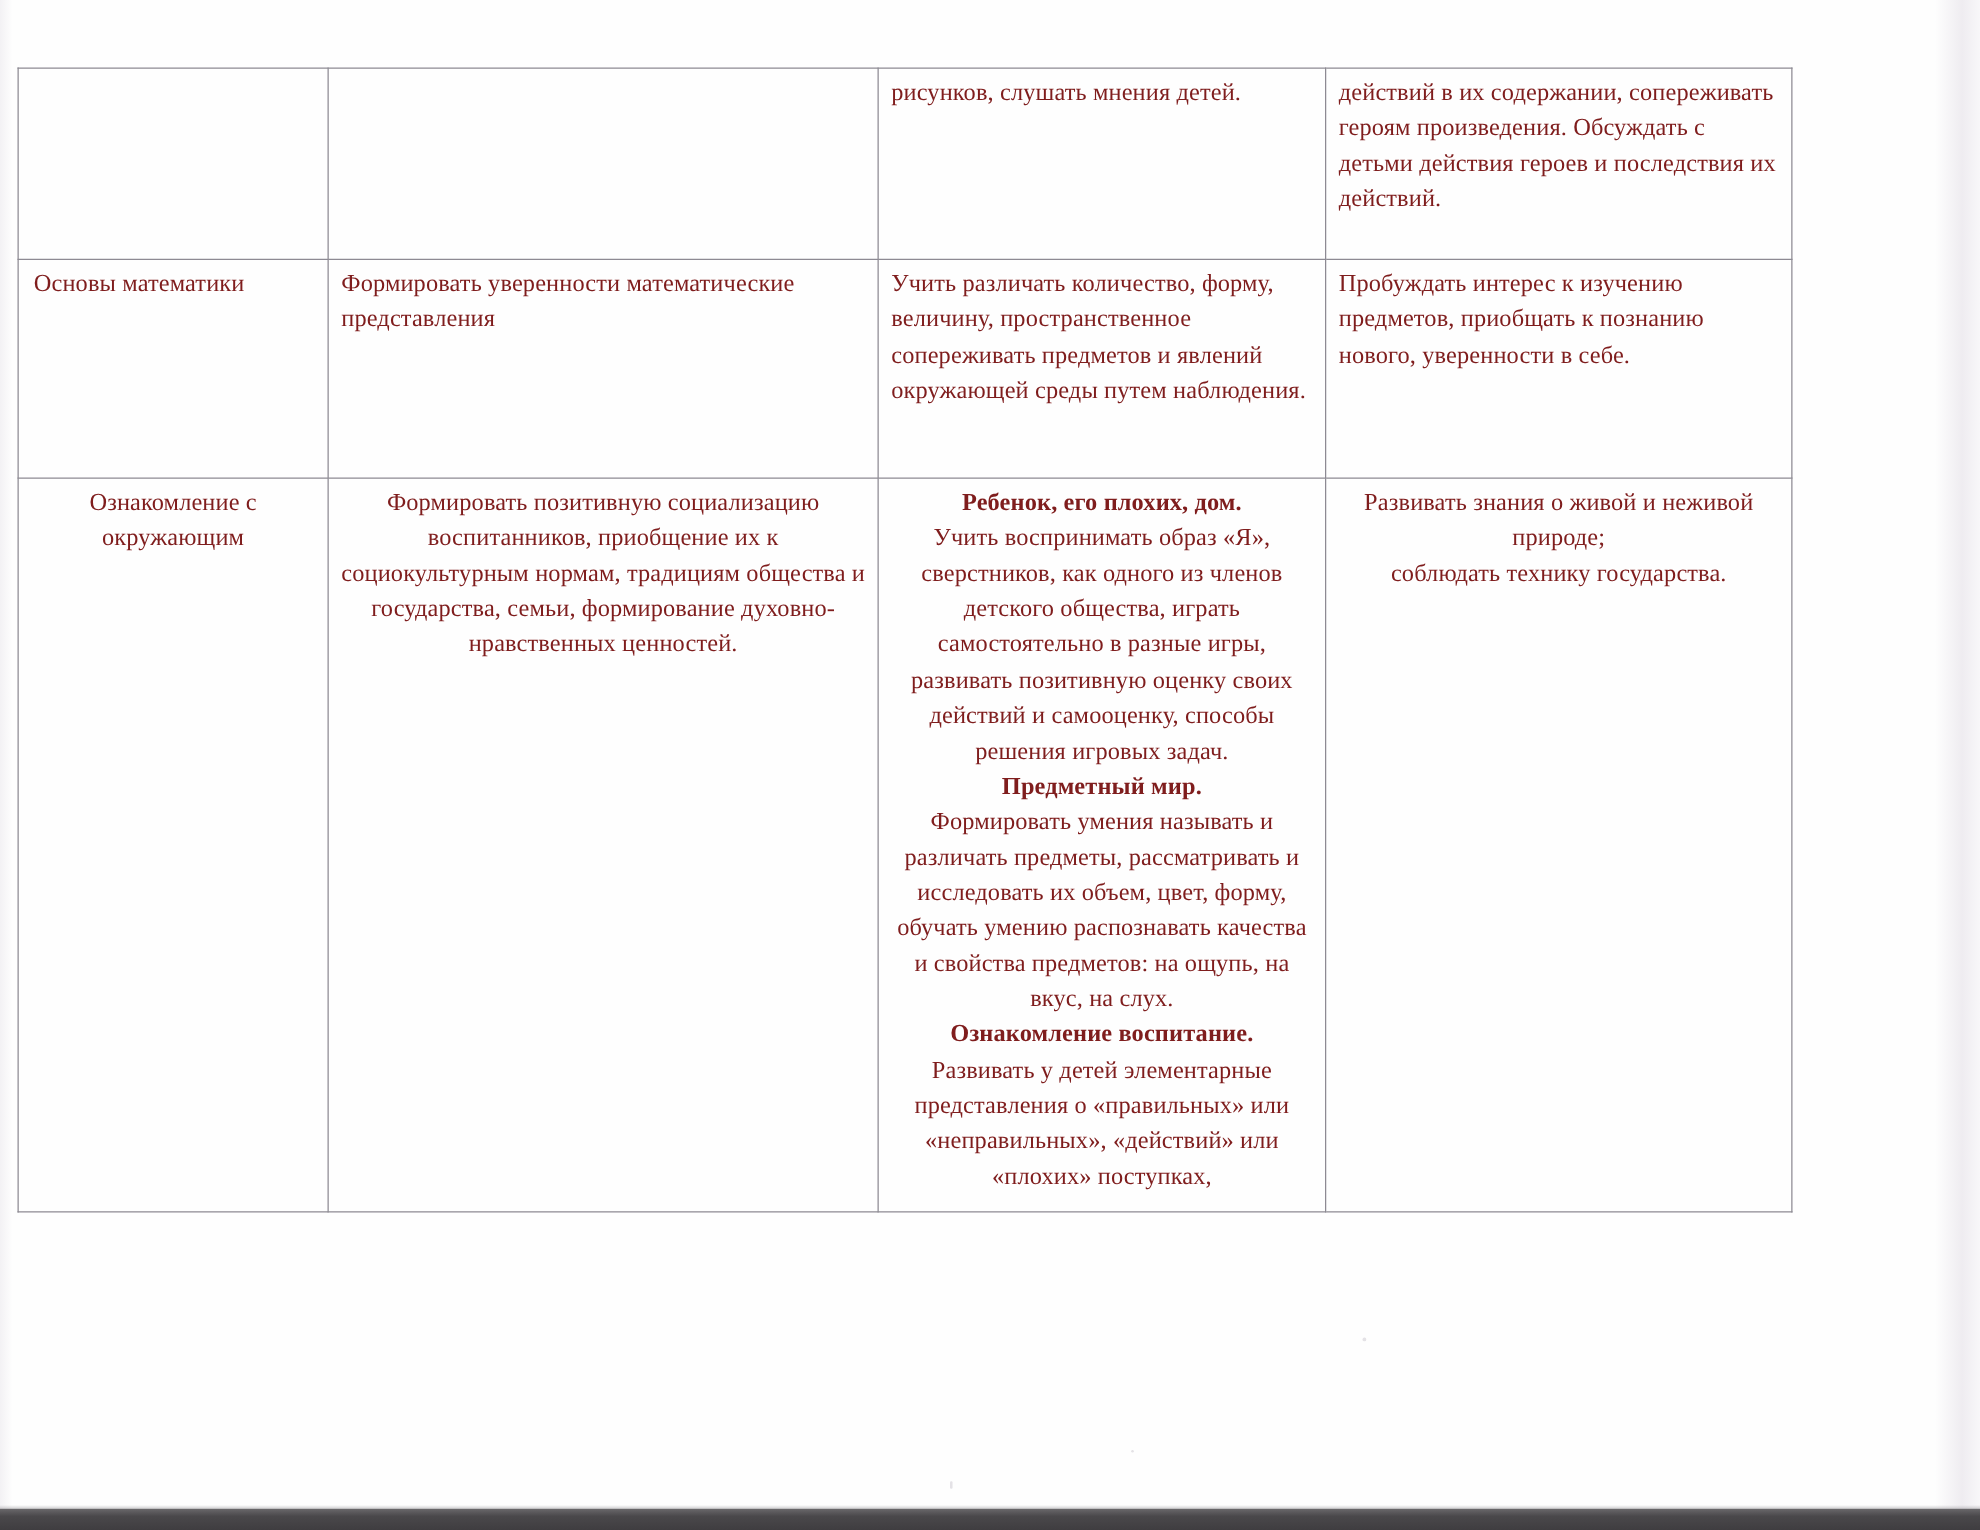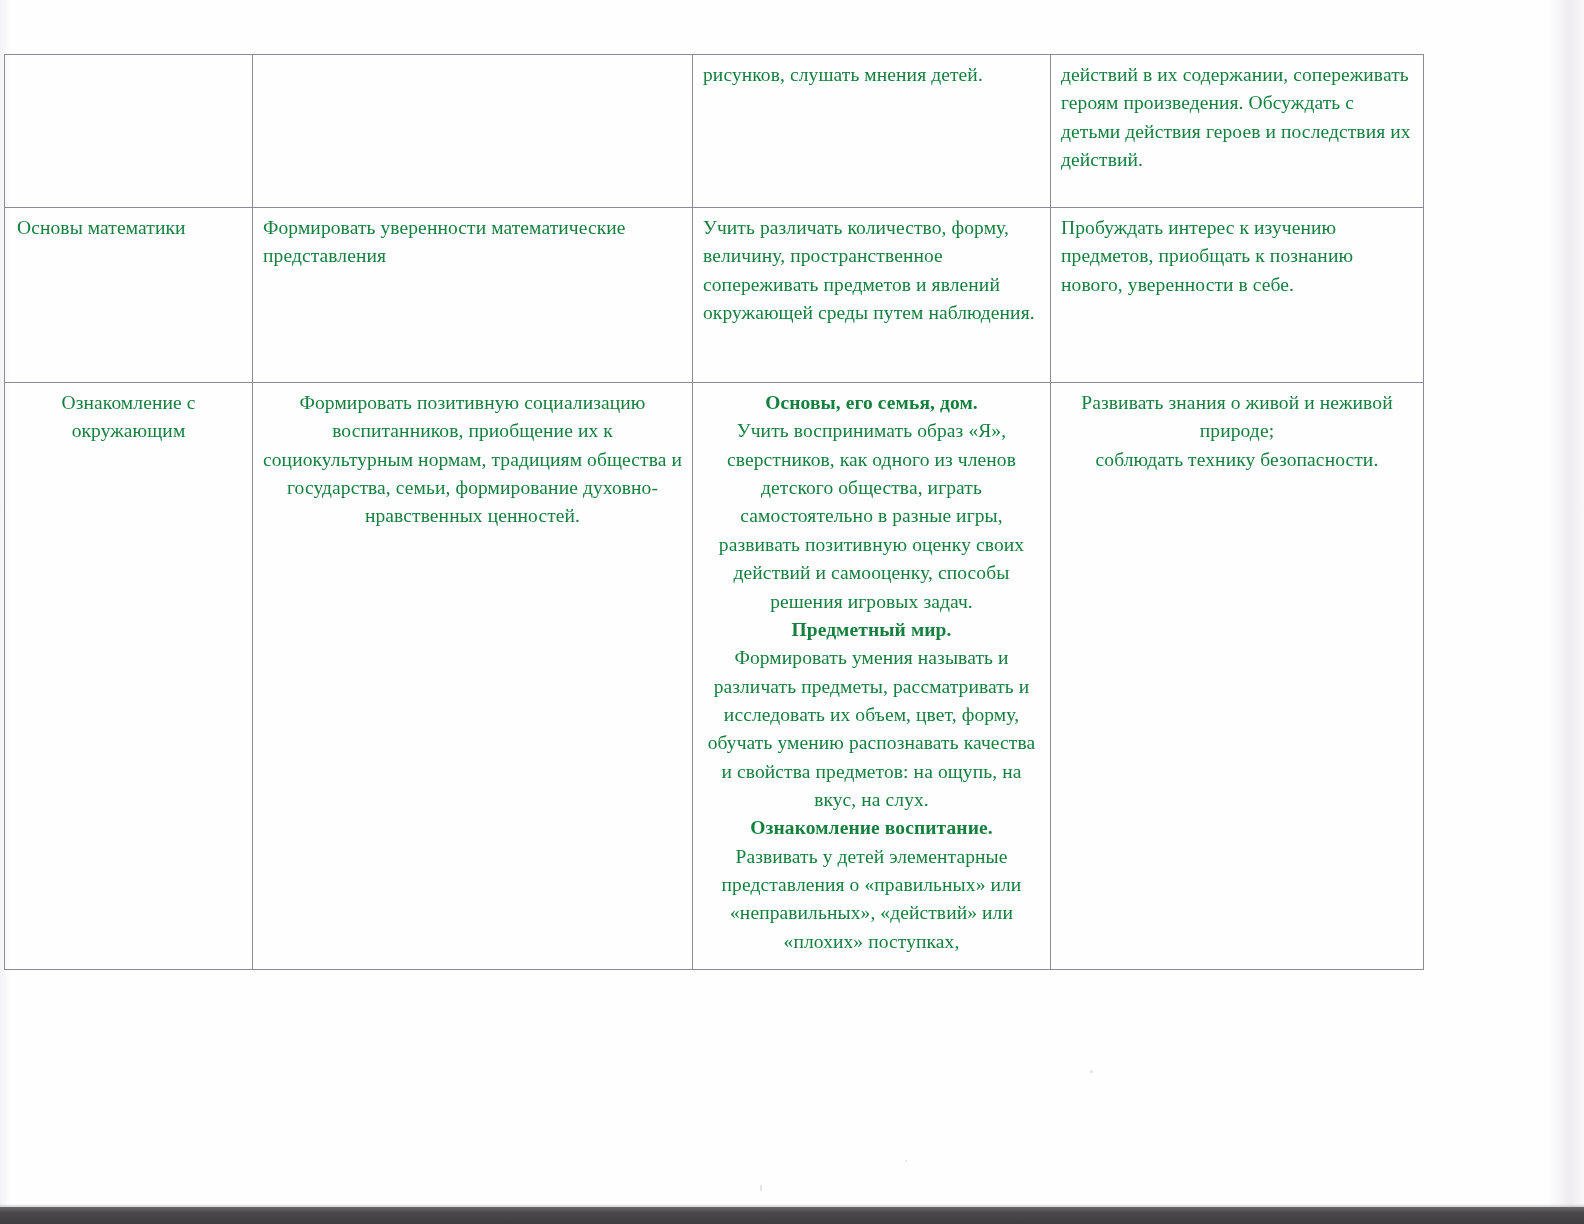--- a/index.html
+++ b/index.html
@@ -60,26 +60,26 @@
     left: 0;
     bottom: 17px;
     width: 1584px;
     height: 3px;
     background: linear-gradient(to bottom, rgba(255,255,255,0) 0%, rgba(170,168,172,0.55) 100%);
   }
 
   
   .doc-table {
     position: absolute;
-    left: 4px;
+    left: 14px;
     top: 54px;
     width: 1419px;
     border-collapse: collapse;
     table-layout: fixed;
-    color: #15803d;
+    color: #7f1d1d;
     font-family: Liberation Serif, serif;
   }
   .doc-table td {
     vertical-align: top;
     padding: 6px 10px 8px 10px;
     font-size: 19.5px;
     line-height: 1.455;
     border: 1px solid #8d8a93;
     letter-spacing: 0.1px;
   }
@@ -173,30 +173,30 @@
       </tr>
 
       <tr class="row-environment">
         <td class="col-topic">
           <p class="cell-p">Ознакомление с окружающим</p>
         </td>
         <td>
           <p class="cell-p">Формировать  позитивную социализацию воспитанников, приобщение их к социокультурным нормам, традициям общества и государства, семьи, формирование духовно-нравственных ценностей.</p>
         </td>
         <td>
-          <p class="cell-p subhead">Основы, его семья, дом.</p>
+          <p class="cell-p subhead">Ребенок, его плохих, дом.</p>
           <p class="cell-p">Учить воспринимать образ «Я», сверстников, как одного из членов детского общества, играть самостоятельно в разные игры, развивать позитивную оценку своих действий и самооценку, способы решения игровых задач.</p>
           <p class="cell-p subhead">Предметный мир.</p>
           <p class="cell-p">Формировать умения называть и различать предметы, рассматривать и исследовать их объем, цвет, форму, обучать умению распознавать качества и свойства предметов: на ощупь, на вкус, на слух.</p>
           <p class="cell-p subhead">Ознакомление воспитание.</p>
           <p class="cell-p">Развивать у детей элементарные представления о «правильных» или «неправильных», «действий» или «плохих» поступках,</p>
         </td>
         <td>
           <p class="cell-p">Развивать знания о живой и неживой природе;</p>
-          <p class="cell-p">соблюдать технику безопасности.</p>
+          <p class="cell-p">соблюдать технику государства.</p>
         </td>
       </tr>
 
     </tbody>
   </table>
 
   <div class="speckle" style="left:1090px; top:1070px; width:3px; height:3px;"></div>
   <div class="speckle" style="left:760px; top:1185px; width:2px; height:6px; border-radius:1px;"></div>
   <div class="speckle" style="left:905px; top:1160px; width:2px; height:2px;"></div>
 

